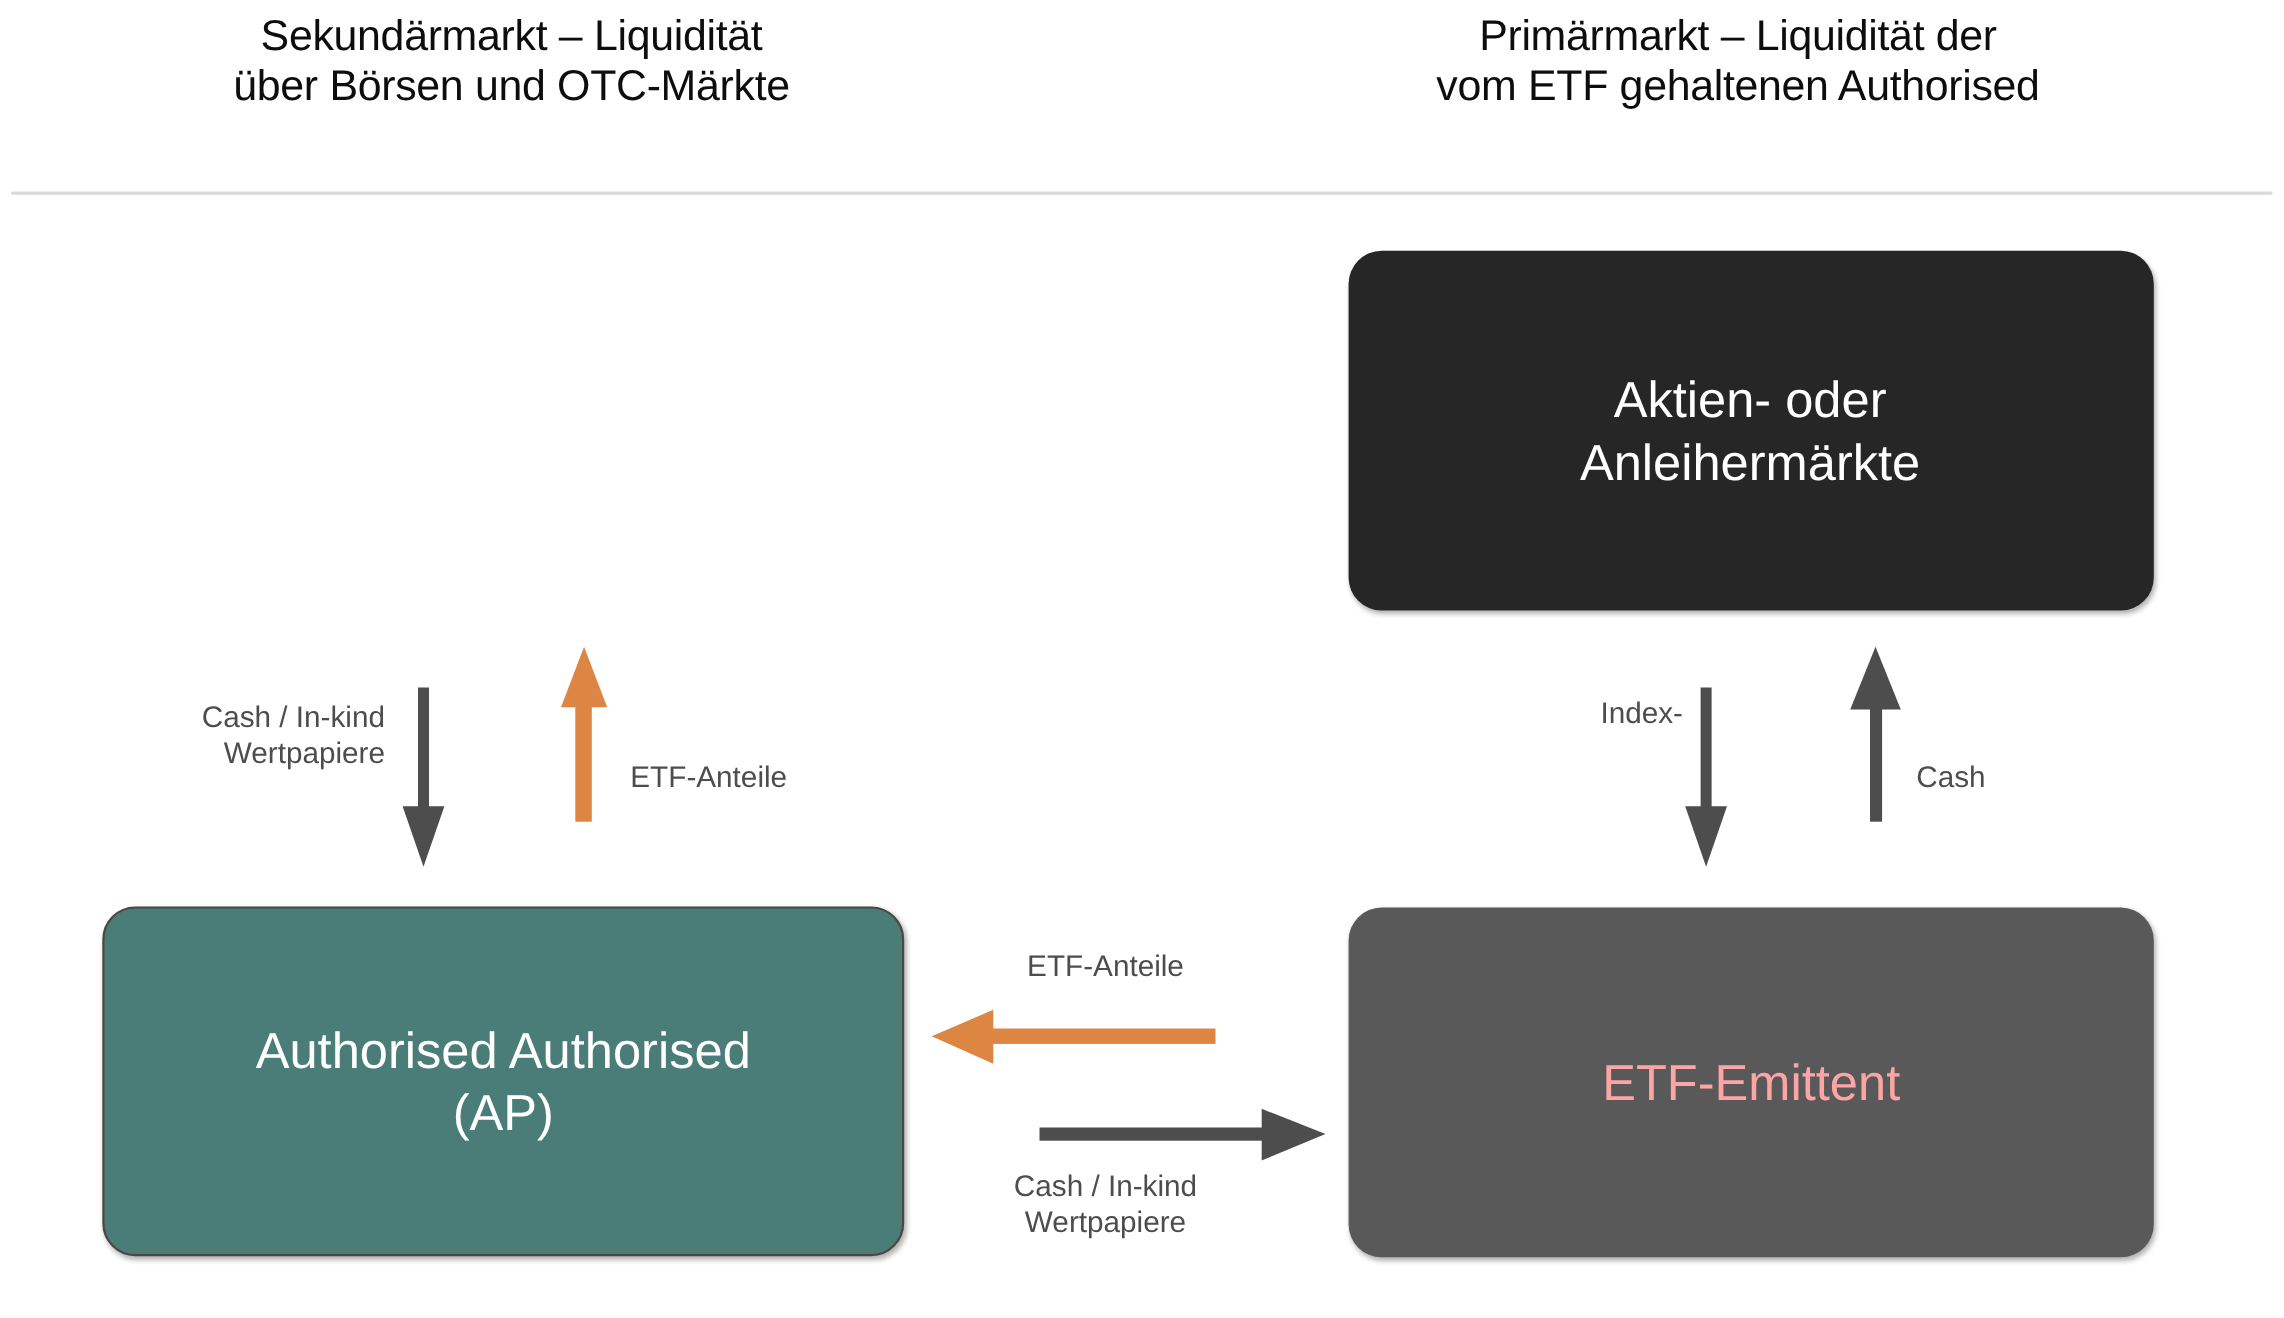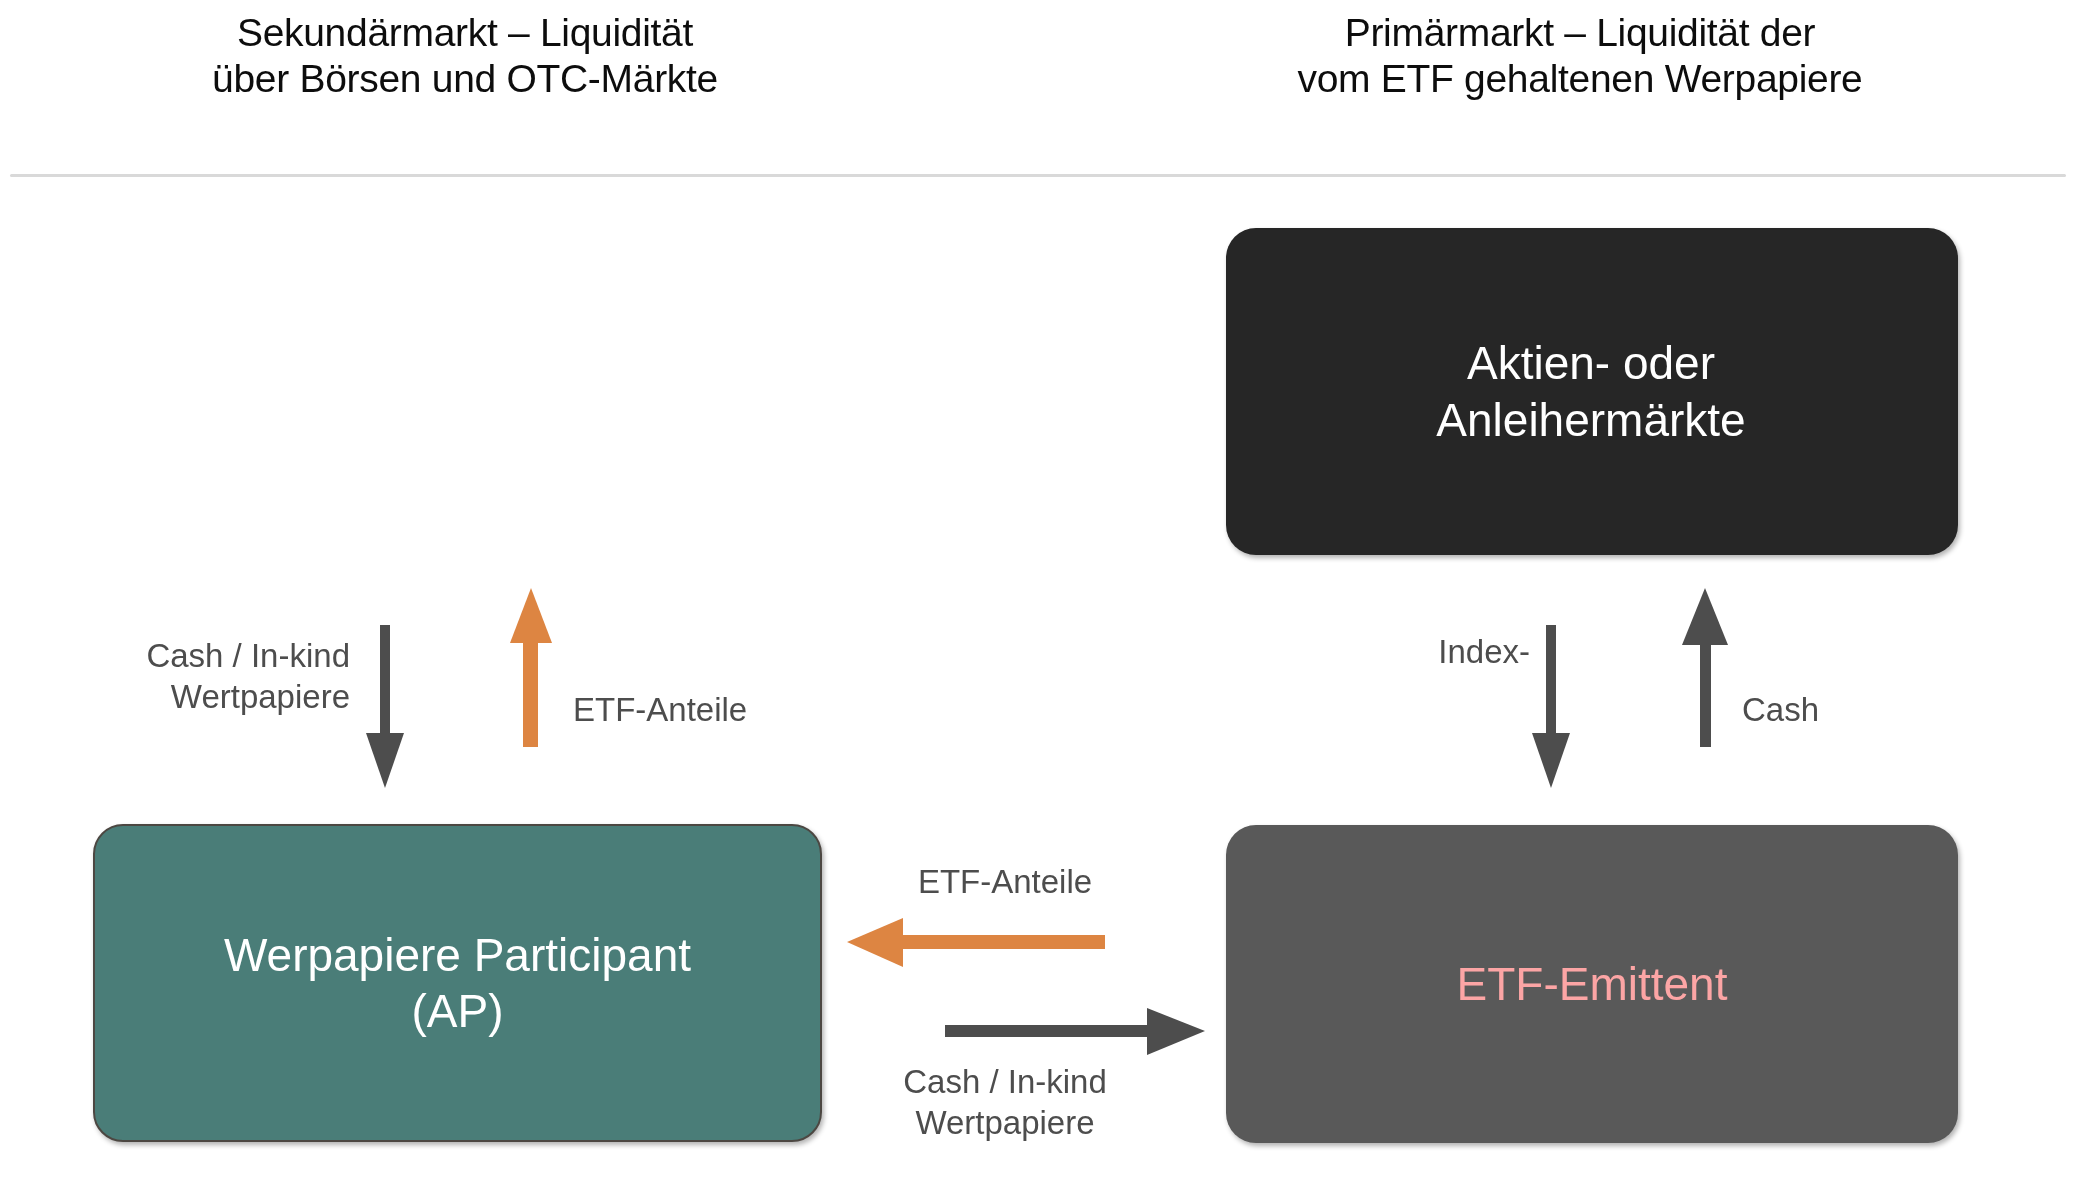--- a/index.html
+++ b/index.html
@@ -92,21 +92,21 @@
 
   
   .arrow-svg {
     position: absolute;
     overflow: visible;
   }
 
   
   .edge-label {
     position: absolute;
-    font-size: 33px;
+    font-size: 27px;
     line-height: 1.24;
     color: #4d4d4d;
     white-space: nowrap;
   }
   .edge-label .el { display: block; }
   .lbl-right  { text-align: right; }
   .lbl-left   { text-align: left; }
   .lbl-center { text-align: center; }
 
   #label-cash-inkind-left { left: 30px;  top: 636px; width: 320px; }
@@ -121,36 +121,36 @@
 
 <div id="stage">
 
   <div class="col-header" id="header-left">
     <span class="hl">Sekundärmarkt – Liquidität</span>
     <span class="hl">über Börsen und OTC-Märkte</span>
   </div>
 
   <div class="col-header" id="header-right">
     <span class="hl">Primärmarkt – Liquidität der</span>
-    <span class="hl">vom ETF gehaltenen Werpapiere</span>
+    <span class="hl">vom ETF gehaltenen Authorised</span>
   </div>
 
   <div id="divider"></div>
 
 
   <div class="node" id="node-markets">
     <div>
       <span class="nl">Aktien- oder</span>
       <span class="nl">Anleihermärkte</span>
     </div>
   </div>
 
   <div class="node" id="node-ap">
     <div>
-      <span class="nl">Werpapiere Participant</span>
+      <span class="nl">Authorised Authorised</span>
       <span class="nl">(AP)</span>
     </div>
   </div>
 
   <div class="node" id="node-issuer">
     <div>
       <span class="nl">ETF-Emittent</span>
     </div>
   </div>
 

